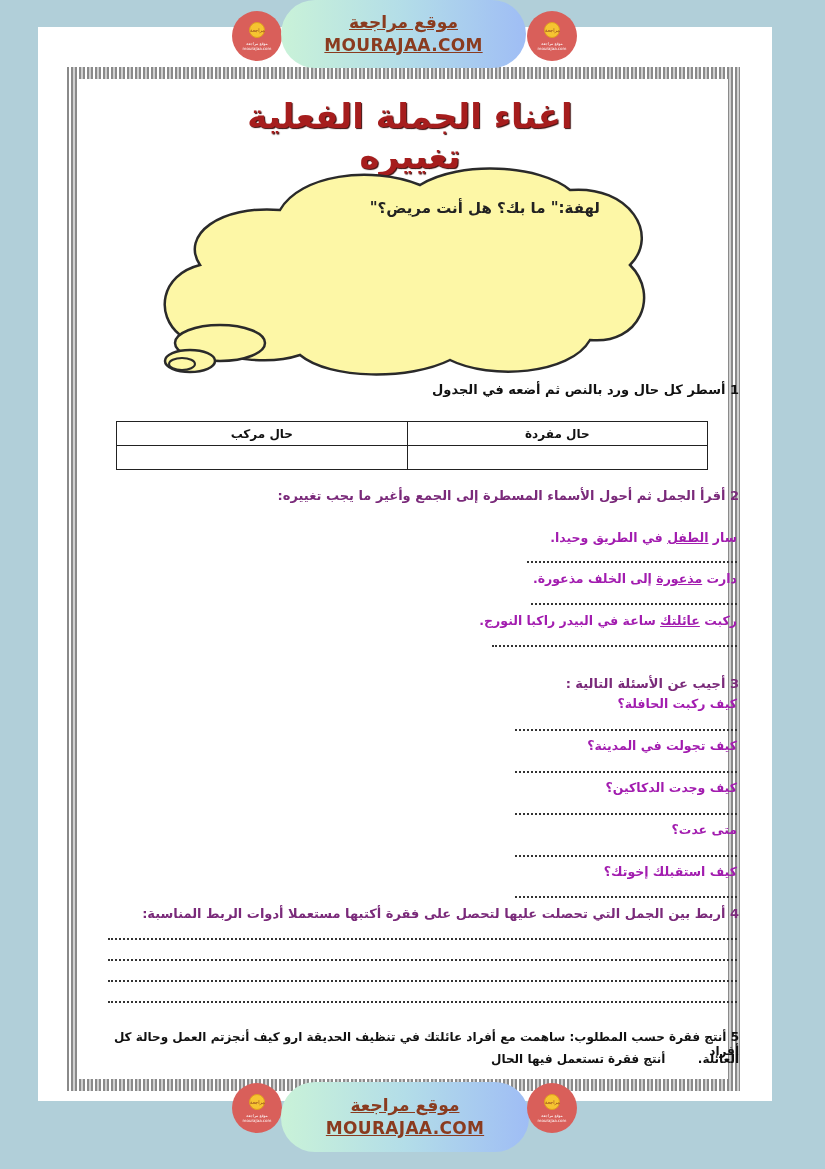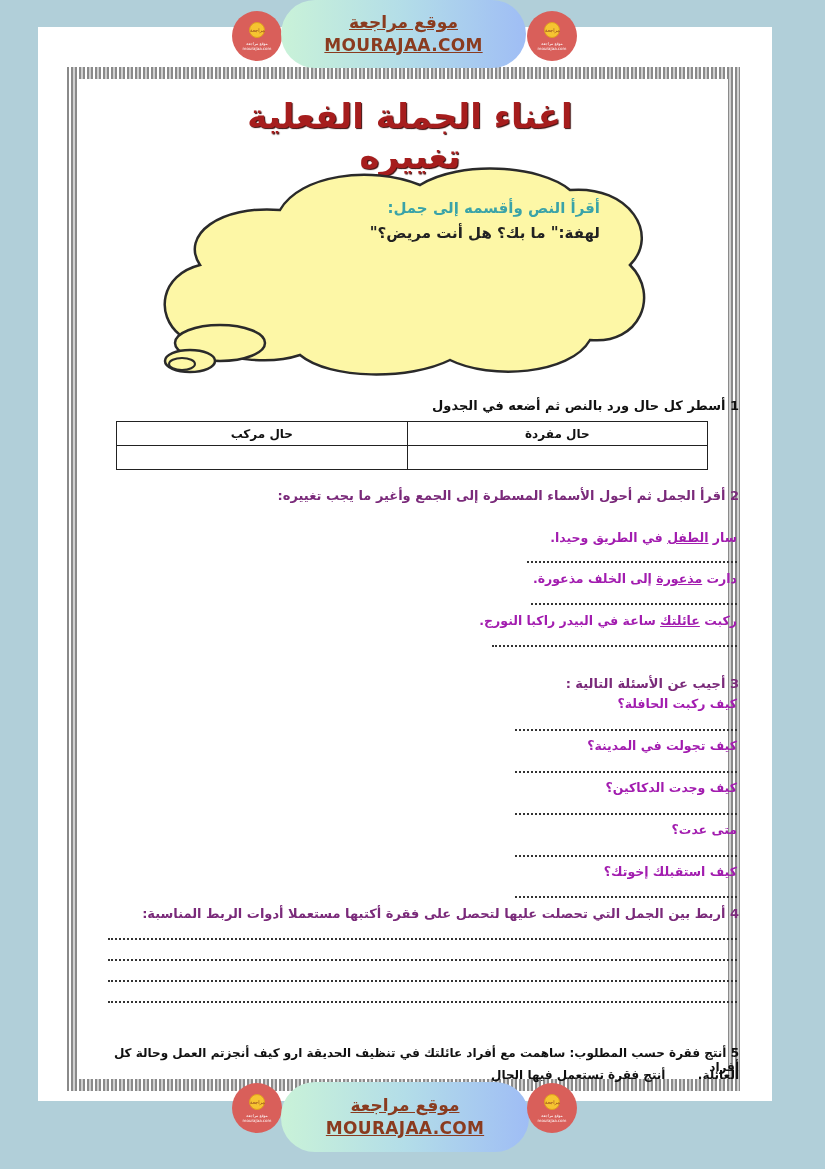--- a/index.html
+++ b/index.html
@@ -44,21 +44,21 @@
     text-shadow:1px 1px 1px #3a0a0a;
   }
   .cloud { position:absolute; left:160px; top:165px; width:490px; height:215px; }
   .cloud-text {
     position:absolute; left:260px; top:196px; width:340px; direction:rtl; text-align:right;
     font-family:"DejaVu Sans", sans-serif; font-size:15px; font-weight:bold; color:#222; line-height:25px;
   }
   .cloud-text .inst { color:#3aa3a8; font-weight:bold; }
 
   .q { position:absolute; direction:rtl; text-align:right; font-family:"DejaVu Sans", sans-serif; font-weight:bold; font-size:13px; }
-  .q.black { color:#111;margin-top:16px; }
+  .q.black { color:#111; }
   .q.purple { color:#7a2a7a; }
   .line { position:absolute; direction:rtl; text-align:right; font-family:"DejaVu Sans", sans-serif; font-size:12.5px; font-weight:bold; color:#a21caf; }
   .line u { text-decoration:underline; }
   .dots { position:absolute; border-bottom:2px dotted #333; height:0; }
 
   table.tbl {
     position:absolute; left:116px; top:421px; width:592px; border-collapse:collapse; direction:rtl;
   }
   table.tbl td, table.tbl th {
     border:1.5px solid #222; height:21px; font-size:12px; font-weight:bold; text-align:center; color:#111;
@@ -86,21 +86,20 @@
 
 <div class="title">اغناء الجملة الفعلية تغييره</div>
 
 <svg class="cloud" viewBox="0 0 490 215">
   <path d="M20 170 C -5 150, 0 110, 40 100 C 20 70, 60 40, 120 45 C 140 10, 210 0, 260 20 C 300 -5, 380 0, 410 25 C 470 20, 500 70, 470 100 C 500 130, 480 180, 430 175 C 410 210, 330 215, 290 195 C 250 215, 170 215, 140 190 C 110 200, 60 195, 50 180 Z" fill="#fdf7a6" stroke="#2a2a2a" stroke-width="2.5"></path>
   <ellipse cx="60" cy="178" rx="45" ry="18" fill="#fdf7a6" stroke="#2a2a2a" stroke-width="2.5"></ellipse>
   <ellipse cx="30" cy="196" rx="25" ry="11" fill="#fdf7a6" stroke="#2a2a2a" stroke-width="2.5"></ellipse>
   <ellipse cx="22" cy="199" rx="13" ry="6" fill="#fdf7a6" stroke="#2a2a2a" stroke-width="2"></ellipse>
 </svg>
 <div class="cloud-text">
-  <div class="inst">أقرأ النص وأقسمه إلى جمل:</div>
   <div>لهفة:" ما بك؟ هل أنت مريض؟"</div>
 </div>
 
 <div class="q black" style="right:86px;top:382px;width:620px;">1 أسطر كل حال ورد بالنص ثم أضعه في الجدول</div>
 <table class="tbl">
   <tbody>
       <tr>
     <th>حال مفردة</th>
     <th>حال مركب</th>
   </tr>

